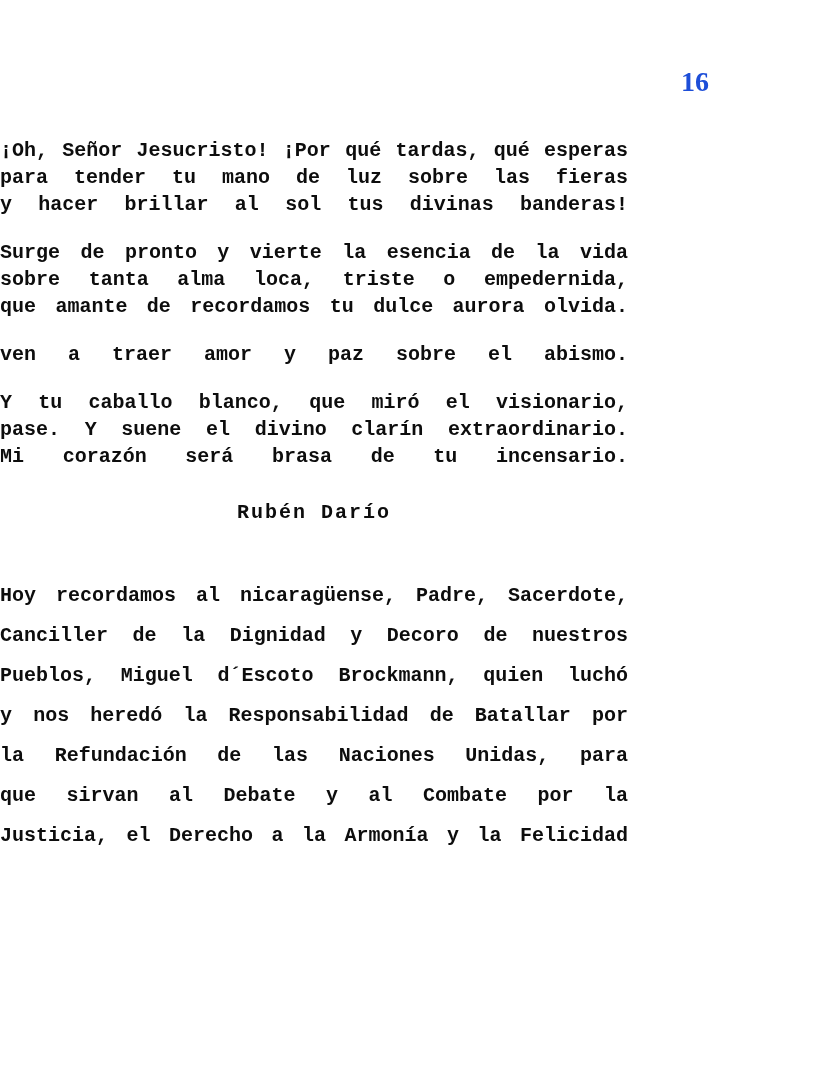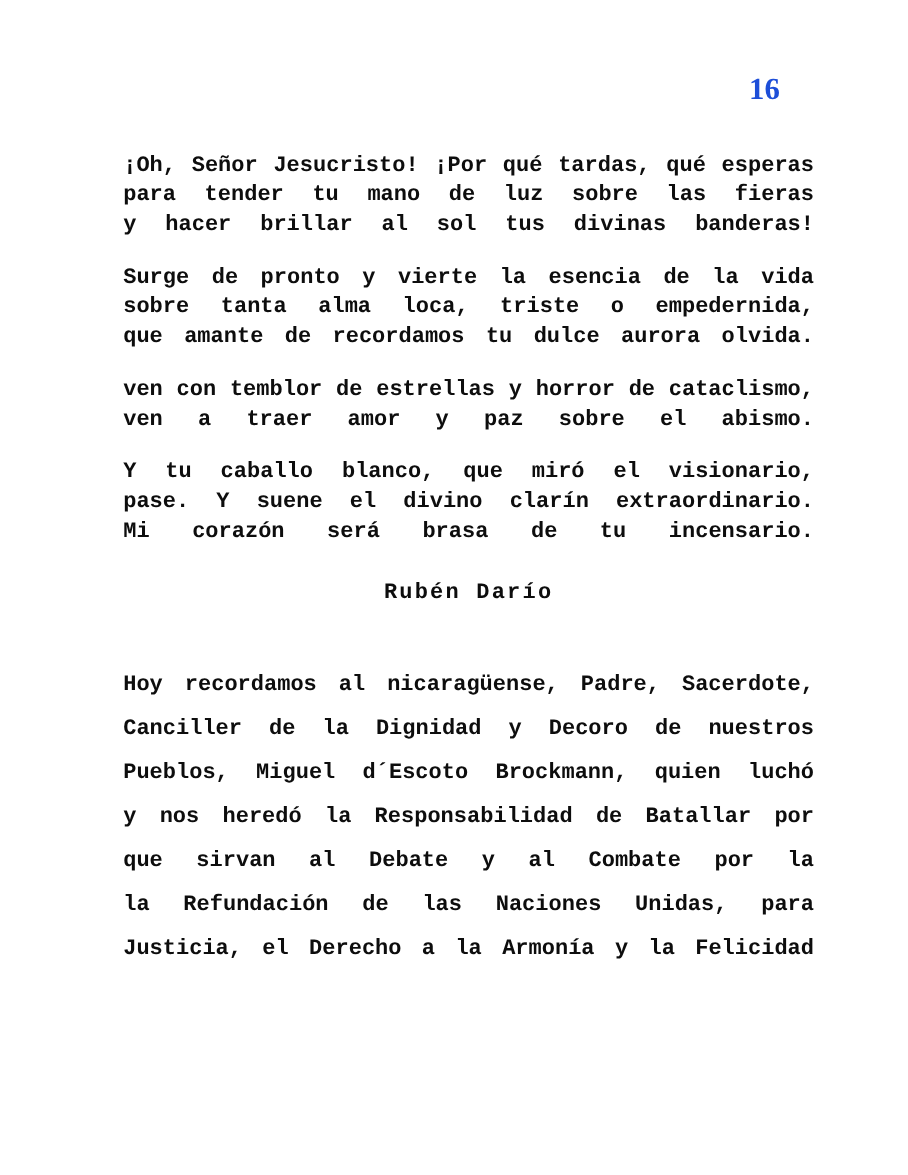--- a/index.html
+++ b/index.html
@@ -19,21 +19,20 @@
     position: absolute;
     top: 66px;
     left: 681px;
     font-family: "Liberation Serif", "DejaVu Serif", serif;
     font-weight: 700;
     font-size: 28px;
     line-height: 32px;
     color: #1d4ed8;
   }
   .content {
-    margin-left: 112px;
     width: 628px;
     padding-top: 137px;
     font-weight: 700;
     font-size: 20px;
   }
   .poem .stanza {
     margin: 0 0 21px 0;
   }
   .line {
     line-height: 27px;
@@ -70,34 +69,33 @@
       <div class="line">¡Oh, Señor Jesucristo! ¡Por qué tardas, qué esperas</div>
       <div class="line">para tender tu mano de luz sobre las fieras</div>
       <div class="line">y hacer brillar al sol tus divinas banderas!</div>
     </div>
     <div class="stanza">
       <div class="line">Surge de pronto y vierte la esencia de la vida</div>
       <div class="line">sobre tanta alma loca, triste o empedernida,</div>
       <div class="line">que amante de recordamos tu dulce aurora olvida.</div>
     </div>
     <div class="stanza">
-      <div class="line">ven con temblor de estrellas y horror de cataclismo,</div>
       <div class="line">ven a traer amor y paz sobre el abismo.</div>
     </div>
     <div class="stanza">
       <div class="line">Y tu caballo blanco, que miró el visionario,</div>
       <div class="line">pase. Y suene el divino clarín extraordinario.</div>
       <div class="line">Mi corazón será brasa de tu incensario.</div>
     </div>
     <div class="attribution">Rubén Darío</div>
   </div>
 
   <div class="tribute">
     <div class="pline">Hoy recordamos al nicaragüense, Padre, Sacerdote,</div>
     <div class="pline">Canciller de la Dignidad y Decoro de nuestros</div>
     <div class="pline">Pueblos, Miguel d´Escoto Brockmann, quien luchó</div>
     <div class="pline">y nos heredó la Responsabilidad de Batallar por</div>
+    <div class="pline">la Refundación de las Naciones Unidas, para</div>
     <div class="pline">que sirvan al Debate y al Combate por la</div>
-    <div class="pline">la Refundación de las Naciones Unidas, para</div>
     <div class="pline">Justicia, el Derecho a la Armonía y la Felicidad</div>
   </div>
 
 </div>
 
 </body></html>

